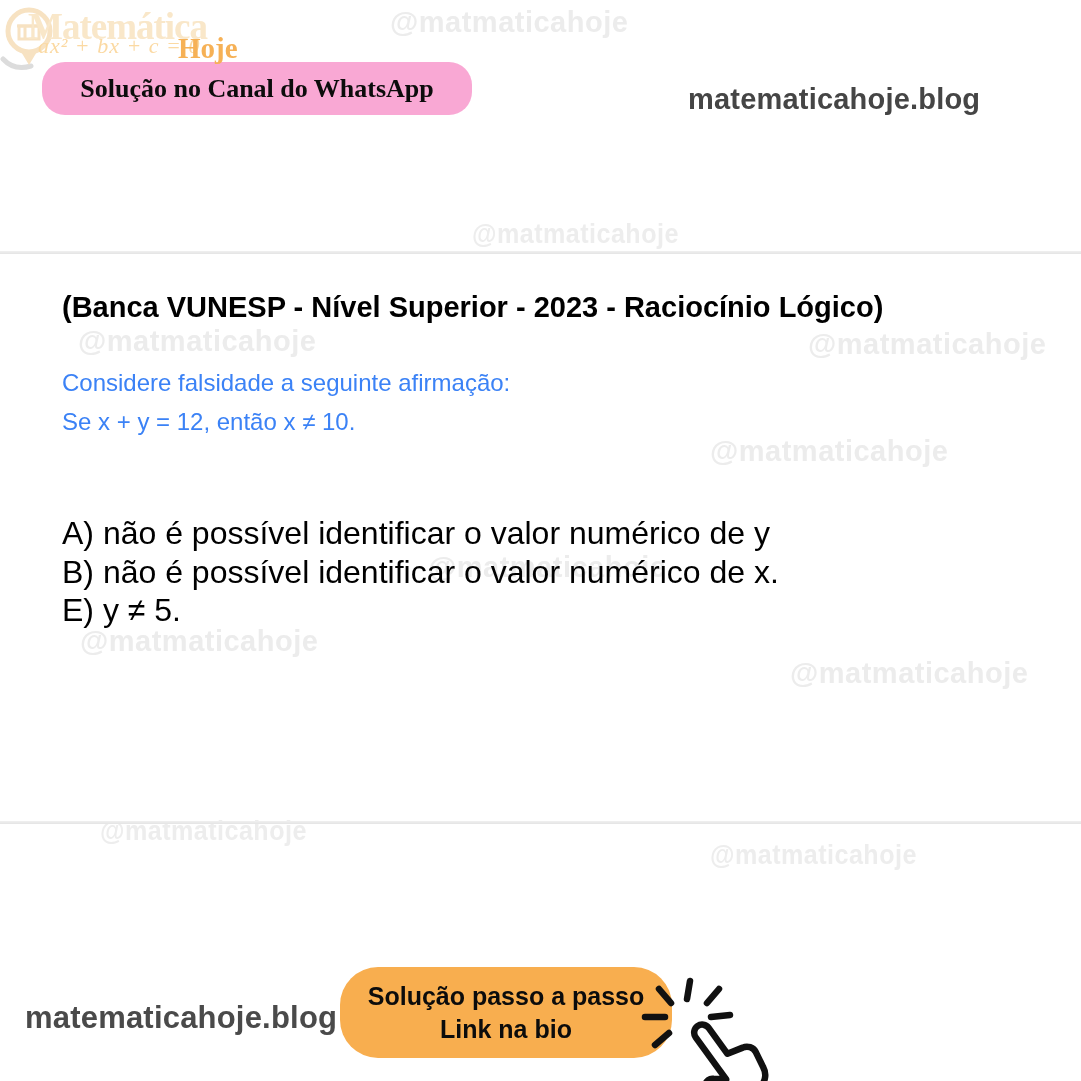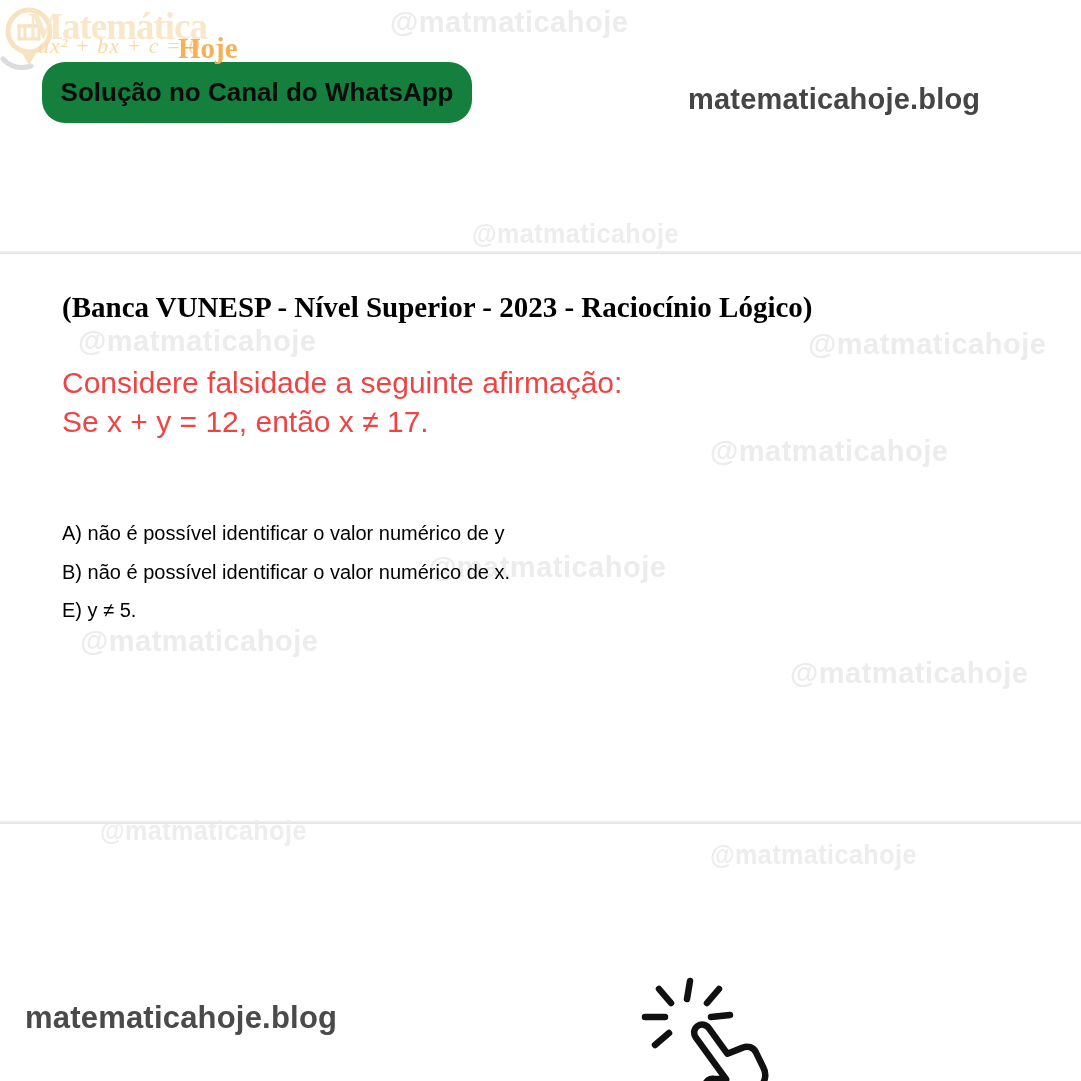--- a/index.html
+++ b/index.html
@@ -44,42 +44,42 @@
     position:absolute; left:38px; top:33px; z-index:3;
     font-family:"Liberation Serif","DejaVu Serif",serif;
     font-style:italic; font-size:22px; color:#FBD9A2; letter-spacing:1px;
   }
   .logo-hoje {
     position:absolute; left:178px; top:32px; z-index:3;
     font-family:"Liberation Serif","DejaVu Serif",serif;
     font-weight:bold; font-size:29px; color:#F6B156;
   }
   .btn-whatsapp {
-    position:absolute; left:42px; top:62px; width:430px; height:61px; z-index:2;
-    background:#15803d; border:none; border-radius:23px;
+    position:absolute; left:42px; top:62px; width:430px; height:53px; z-index:2;
+    background:#f9a8d4; border:none; border-radius:23px;
     display:flex; align-items:center; justify-content:center;
-    font-family:Liberation Sans, sans-serif; font-weight:bold; font-size:26px; color:#0c0c0c;
+    font-family:Liberation Serif, serif; font-weight:bold; font-size:26px; color:#0c0c0c;
     cursor:pointer;
   }
   .site-url-top {
     position:absolute; left:688px; top:83px; z-index:2;
     font-weight:bold; font-size:29px; color:#454545; letter-spacing:0.2px;
   }
   
   .q-title {
     position:absolute; left:62px; top:291px; z-index:2;
-    font-weight:bold; font-size:29px; white-space:nowrap; color:#000;font-family:Liberation Serif, serif;
+    font-weight:bold; font-size:29px; white-space:nowrap; color:#000;
   }
   .q-statement {
     position:absolute; left:62px; top:364px; z-index:2;
-    font-size:30px; line-height:38.5px; white-space:nowrap; color:#ef4444;
+    font-size:24px; line-height:38.5px; white-space:nowrap; color:#3b82f6;
   }
   .q-options {
     position:absolute; left:62px; top:514px; z-index:2;
-    font-size:20px; line-height:38.5px; white-space:nowrap; color:#000;
+    font-size:32px; line-height:38.5px; white-space:nowrap; color:#000;
     list-style:none; margin:0; padding:0;
   }
   
   .site-url-bottom {
     position:absolute; left:25px; top:1000px; z-index:2;
     font-weight:bold; font-size:31px; color:#4a4a4a; letter-spacing:0.2px;
   }
   .btn-cta {
     position:absolute; left:340px; top:967px; width:332px; height:91px; z-index:2;
     background:#F8AE4F; border:none; border-radius:38px;
@@ -121,31 +121,35 @@
   <div class="logo-formula">ax² + bx + c = 0</div>
   <div class="logo-hoje">Hoje</div>
 
   <button class="btn-whatsapp">Solução no Canal do WhatsApp</button>
   <div class="site-url-top">matematicahoje.blog</div>
 
   <div class="q-title">(Banca VUNESP - Nível Superior - 2023 - Raciocínio Lógico)</div>
 
   <div class="q-statement">
     <div>Considere falsidade a seguinte afirmação:</div>
-    <div>Se x + y = 12, então x ≠ 17.</div>
+    <div>Se x + y = 12, então x ≠ 10.</div>
   </div>
 
   <ul class="q-options">
     <li>A) não é possível identificar o valor numérico de y</li>
     <li>B) não é possível identificar o valor numérico de x.</li>
     <li>E) y ≠ 5.</li>
   </ul>
 
   <div class="site-url-bottom">matematicahoje.blog</div>
 
+  <button class="btn-cta">
+    <span>Solução passo a passo</span>
+    <span>Link na bio</span>
+  </button>
 
   <div class="hand-icon">
     <svg width="142" height="108" viewBox="0 0 142 108">
       <g stroke="#111" stroke-width="6.5" stroke-linecap="round" fill="none">
         <path d="M57 6 L54 24"></path>
         <path d="M26 14 L38 28"></path>
         <path d="M12 42 L32 42"></path>
         <path d="M22 70 L36 58"></path>
         <path d="M86 14 L74 28"></path>
         <path d="M97 40 L78 42"></path>

